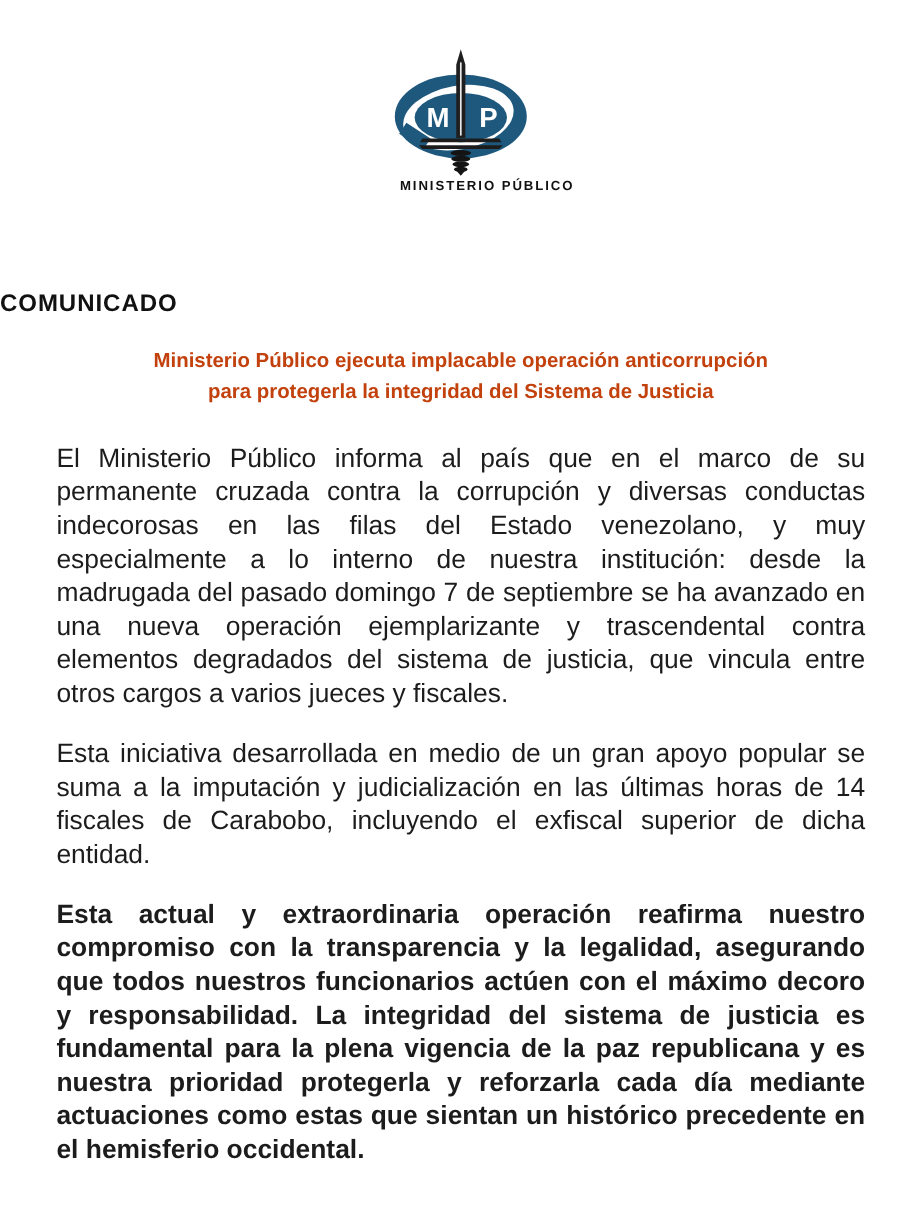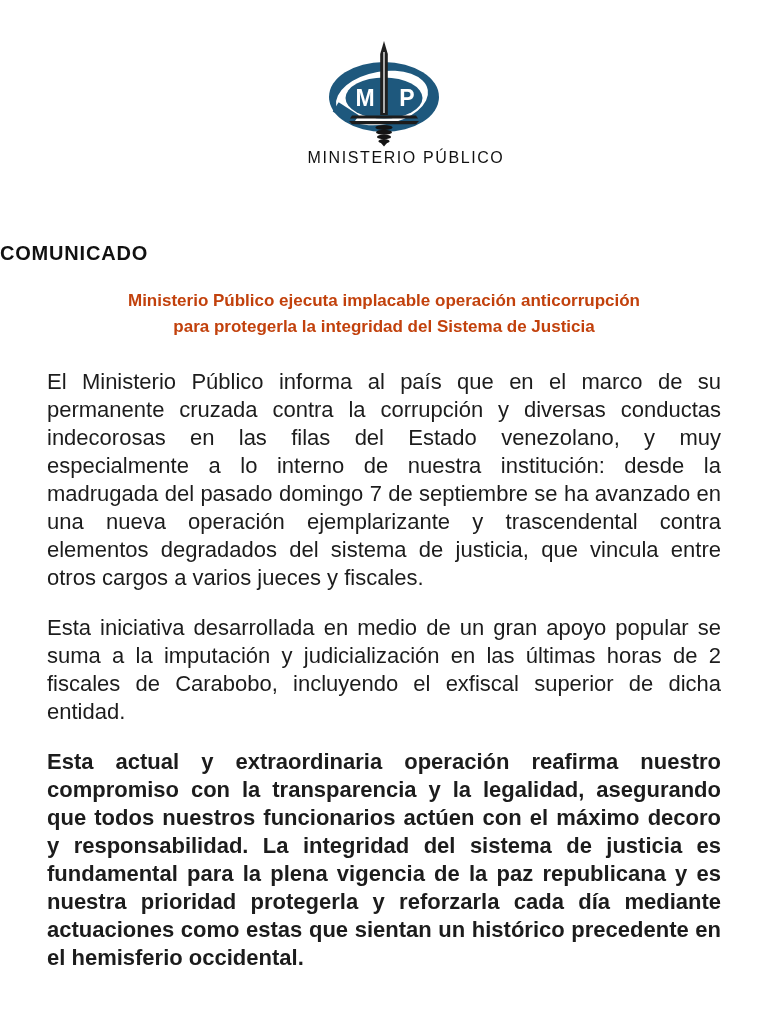--- a/index.html
+++ b/index.html
@@ -14,22 +14,22 @@
   }
   .logo-block {
     position: absolute;
     top: 40px;
     left: 0; right: 0;
     text-align: center;
   }
   .logo-svg { display: block; margin: 0 auto; }
   .logo-caption {
     margin-top: 2px;
-    font-size: 16px;
-    font-weight: normal;
+    font-size: 11px;
+    font-weight: bold;
     letter-spacing: 1.6px;
     color: #111111;
     margin-left: 44px;
   }
   .doc-title {
     position: absolute;
     top: 242px;
     left: 0; right: 0;
     text-align: left;
     font-size: 20px;
@@ -94,17 +94,17 @@
 
   <div class="doc-title">COMUNICADO</div>
 
   <div class="doc-subtitle">
     <div>Ministerio Público ejecuta implacable operación anticorrupción</div>
     <div>para protegerla la integridad del Sistema de Justicia</div>
   </div>
 
   <div class="doc-body">
     <p>El Ministerio Público informa al país que en el marco de su permanente cruzada contra la corrupción y diversas conductas indecorosas en las filas del Estado venezolano, y muy especialmente a lo interno de nuestra institución: desde la madrugada del pasado domingo 7 de septiembre se ha avanzado en una nueva operación ejemplarizante y trascendental contra elementos degradados del sistema de justicia, que vincula entre otros cargos a varios jueces y fiscales.</p>
-    <p>Esta iniciativa desarrollada en medio de un gran apoyo popular se suma a la imputación y judicialización en las últimas horas de 2 fiscales de Carabobo, incluyendo el exfiscal superior de dicha entidad.</p>
+    <p>Esta iniciativa desarrollada en medio de un gran apoyo popular se suma a la imputación y judicialización en las últimas horas de 14 fiscales de Carabobo, incluyendo el exfiscal superior de dicha entidad.</p>
     <p class="bold">Esta actual y extraordinaria operación reafirma nuestro compromiso con la transparencia y la legalidad, asegurando que todos nuestros funcionarios actúen con el máximo decoro y responsabilidad. La integridad del sistema de justicia es fundamental para la plena vigencia de la paz republicana y es nuestra prioridad protegerla y reforzarla cada día mediante actuaciones como estas que sientan un histórico precedente en el hemisferio occidental.</p>
   </div>
 
 </div>
 
 </body></html>

